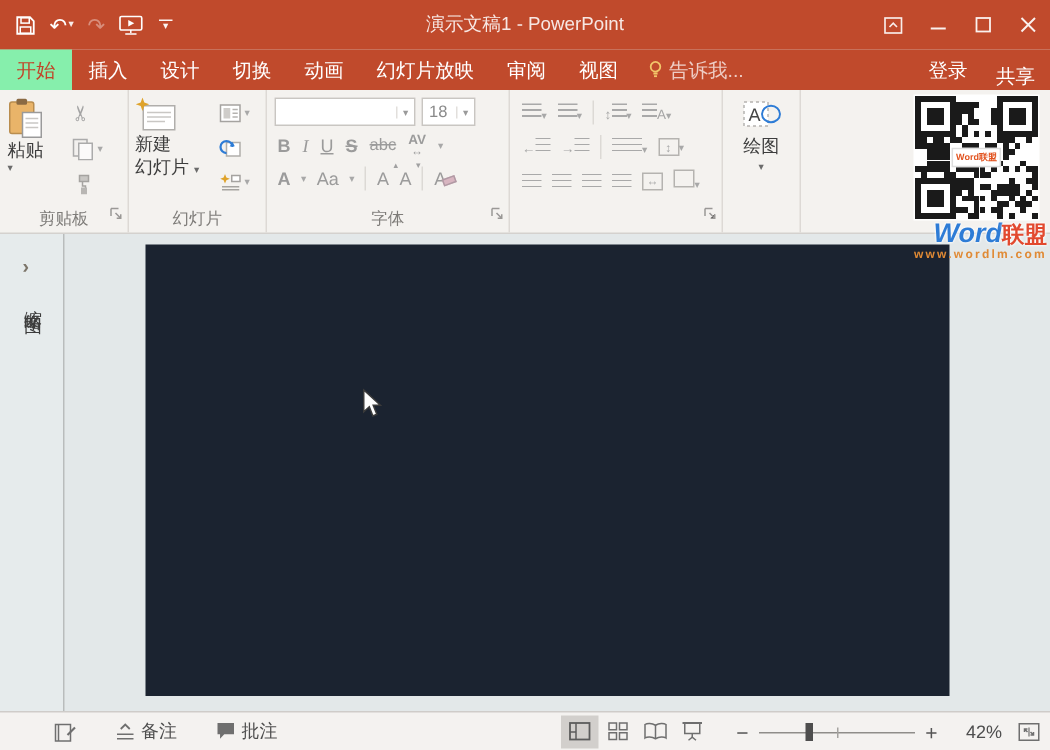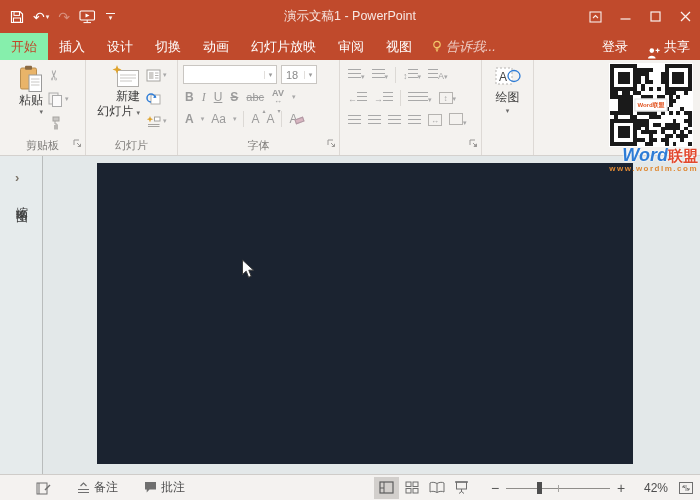--- a/index.html
+++ b/index.html
@@ -20,32 +20,32 @@
   .win-title { position:absolute; left:50%; transform:translateX(-50%); top:0; height:33px; line-height:33px; color:rgba(255,255,255,.87); font-size:12.5px; white-space:nowrap; }
   .wctl { position:absolute; right:0; top:0; height:33px; display:flex; }
   .wctl-btn { width:30px; height:33px; display:flex; align-items:center; justify-content:center; }
   .wctl-btn svg { display:block; }
 
   
   .tabrow { position:absolute; left:0; top:33px; width:700px; height:27px; background:#c04a2c; display:flex; align-items:stretch; font-size:13px; color:#fff; }
   .tab { padding:0 11px; line-height:27px; white-space:nowrap; }
   .tab-file { padding:0 14px; }
   .tab-selected { background:#86efac; color:#c0462a; }
-  .tab-tellme { display:flex; align-items:center; gap:4px; color:rgba(255,255,255,.72); padding:0 9px;font-style:italic; }
+  .tab-tellme { display:flex; align-items:center; gap:4px; color:rgba(255,255,255,.72); padding:0 9px; }
   .tab-signin { margin-left:auto; }
-  .tab-share { display:flex; align-items:flex-end; gap:4px; padding:0 10px 0 8px; }
+  .tab-share { display:flex; align-items:flex-start; gap:4px; padding:0 10px 0 8px;flex-direction:column; }
 
   
   .ribbon { position:absolute; left:0; top:60px; width:700px; height:96px; background:#f4f2ef; border-bottom:1px solid #d4d1ce; display:flex; }
   .rgroup { position:relative; height:95px; border-right:1px solid #ddd9d5; flex:none; }
   .rgroup-label { position:absolute; bottom:2px; left:0; right:0; text-align:center; font-size:11px; color:#7e7c79; }
   .launcher { position:absolute; right:3px; bottom:3px; }
   .dim-caret { font-size:7px; color:#a8a8a8; }
   .dark-caret { font-size:7px; color:#6b6b6b; }
-  .bigbtn { display:flex; flex-direction:column; align-items:flex-end; }
+  .bigbtn { display:flex; flex-direction:column; align-items:flex-start; }
   .bb-label { font-size:12px; color:#3d3d3d; line-height:15px; }
 
   
   .g-clip { width:86px; }
   .paste-btn { position:absolute; left:5px; top:5px; width:38px; text-align:center; }
   .clip-col { position:absolute; left:48px; top:6px; display:flex; flex-direction:column; gap:6px; }
   .clip-col .sm { height:18px; display:flex; align-items:center; gap:2px; }
   .scissors { font-size:14px; color:#a3a3a3; transform:rotate(-90deg); display:inline-block; }
 
   

